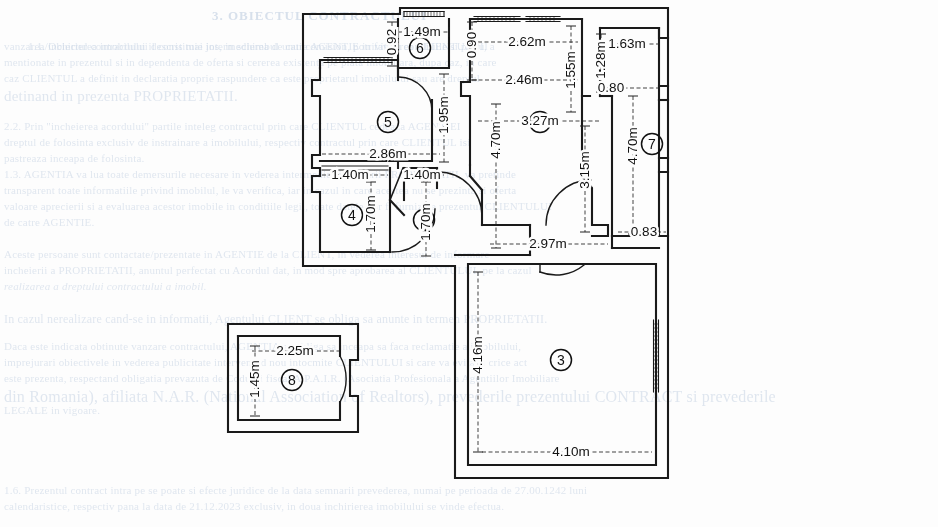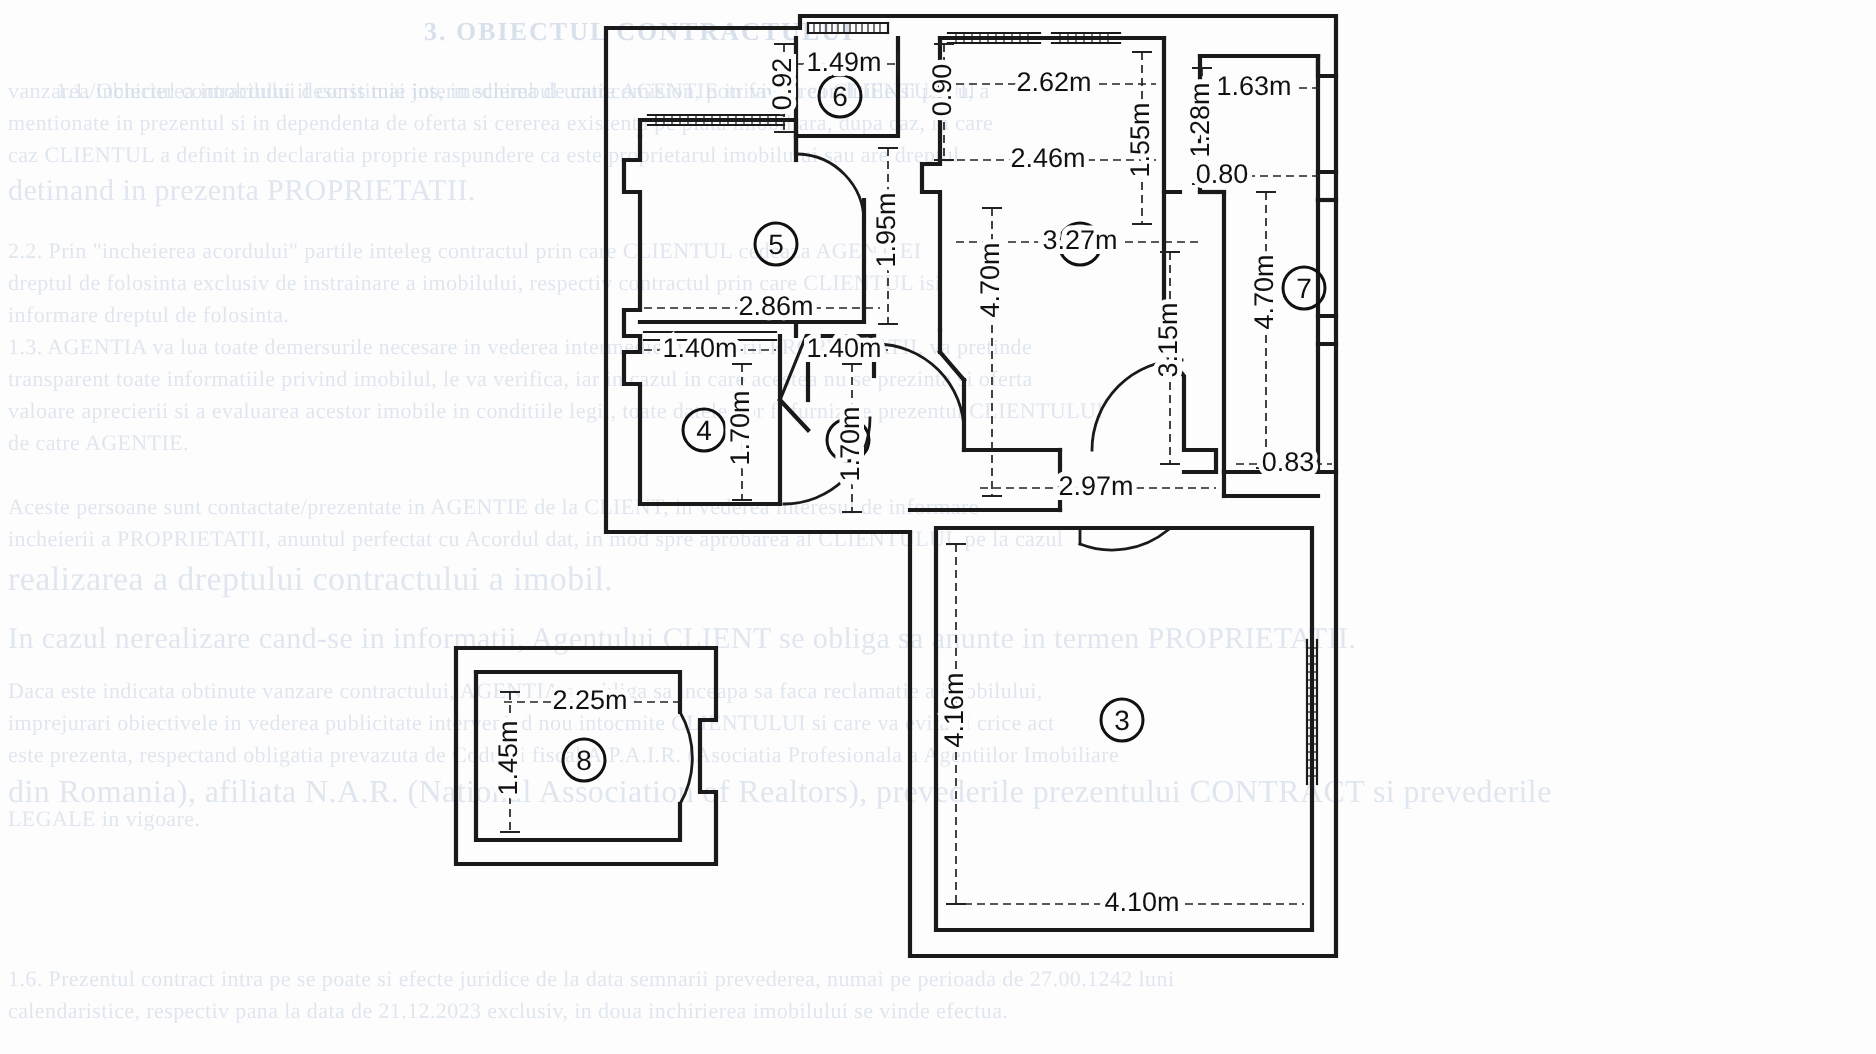--- a/index.html
+++ b/index.html
@@ -60,29 +60,29 @@
 
   <div id="bleed">
       <div class="bl ttl" style="left: 212px; top: 8px; font-size: 13px;">3. OBIECTUL CONTRACTULUI</div>
       <div class="bl" style="left: 4px; top: 40px; font-size: 11px; margin-left: 24px;">1.1. Obiectul contractului il constituie intermedierea de catre AGENTIE in favoarea CLIENTULUI, a</div>
       <div class="bl" style="left: 4px; top: 40px; font-size: 11px;">vanzarea/inchirierea imobilului descris mai jos, in schimbul unui comision, potrivit cu conditiile si pretul</div>
       <div class="bl" style="left: 4px; top: 56px; font-size: 11px;">mentionate in prezentul si in dependenta de oferta si cererea existenta pe piata imobiliara, dupa caz, in care</div>
       <div class="bl" style="left: 4px; top: 72px; font-size: 11px;">caz CLIENTUL a definit in declaratia proprie raspundere ca este proprietarul imobilului sau are dreptul</div>
       <div class="bl" style="left: 4px; top: 88px; font-size: 15px;">detinand in prezenta PROPRIETATII.</div>
       <div class="bl" style="left: 4px; top: 120px; font-size: 11px;">2.2. Prin "incheierea acordului" partile inteleg contractul prin care CLIENTUL cedeaza AGENTIEI</div>
       <div class="bl" style="left: 4px; top: 136px; font-size: 11px;">dreptul de folosinta exclusiv de instrainare a imobilului, respectiv contractul prin care CLIENTUL isi</div>
-      <div class="bl" style="left: 4px; top: 152px; font-size: 11px;">informare dreptul de folosinta.</div>
+      <div class="bl" style="left: 4px; top: 152px; font-size: 11px;">pastreaza inceapa de folosinta.</div>
       <div class="bl" style="left: 4px; top: 168px; font-size: 11px;">1.3. AGENTIA va lua toate demersurile necesare in vederea intermedierii vanzarii PROPRIETATII, va pretinde</div>
       <div class="bl" style="left: 4px; top: 184px; font-size: 11px;">transparent toate informatiile privind imobilul, le va verifica, iar in cazul in care acestea nu se prezinta si oferta</div>
       <div class="bl" style="left: 4px; top: 200px; font-size: 11px;">valoare aprecierii si a evaluarea acestor imobile in conditiile legii, toate datele vor fi furnizate prezentul CLIENTULUI</div>
       <div class="bl" style="left: 4px; top: 216px; font-size: 11px;">de catre AGENTIE.</div>
       <div class="bl" style="left: 4px; top: 248px; font-size: 11px;">Aceste persoane sunt contactate/prezentate in AGENTIE de la CLIENT, in vederea interesul de informare</div>
       <div class="bl" style="left: 4px; top: 264px; font-size: 11px;">incheierii a PROPRIETATII, anuntul perfectat cu Acordul dat, in mod spre aprobarea al CLIENTULUI, pe la cazul</div>
-      <div class="bl" style="left: 4px; top: 280px; font-size: 17px;">realizarea a dreptului contractului a imobil.</div>
-      <div class="bl" style="left: 4px; top: 312px; font-size: 15px;">In cazul nerealizare cand-se in informatii, Agentului CLIENT se obliga sa anunte in termen PROPRIETATII.</div>
+      <div class="bl" style="left: 4px; top: 280px; font-size: 11px; font-style: italic;">realizarea a dreptului contractului a imobil.</div>
+      <div class="bl" style="left: 4px; top: 312px; font-size: 12px;">In cazul nerealizare cand-se in informatii, Agentului CLIENT se obliga sa anunte in termen PROPRIETATII.</div>
       <div class="bl" style="left: 4px; top: 340px; font-size: 11px;">Daca este indicata obtinute vanzare contractului, AGENTIA se obliga sa inceapa sa faca reclamatie a imobilului,</div>
       <div class="bl" style="left: 4px; top: 356px; font-size: 11px;">imprejurari obiectivele in vederea publicitate intervenind nou intocmite CLIENTULUI si care va evita si crice act</div>
       <div class="bl" style="left: 4px; top: 372px; font-size: 11px;">este prezenta, respectand obligatia prevazuta de Codului fiscal A.P.A.I.R. (Asociatia Profesionala a Agentiilor Imobiliare</div>
       <div class="bl" style="left: 4px; top: 388px; font-size: 16px;">din Romania), afiliata N.A.R. (National Association of Realtors), prevederile prezentului CONTRACT si prevederile</div>
       <div class="bl" style="left: 4px; top: 404px; font-size: 11px; text-align: center;">LEGALE in vigoare.</div>
       <div class="bl" style="left: 4px; top: 484px; font-size: 11px;">1.6. Prezentul contract intra pe se poate si efecte juridice de la data semnarii prevederea, numai pe perioada de 27.00.1242 luni</div>
       <div class="bl" style="left: 4px; top: 500px; font-size: 11px;">calendaristice, respectiv pana la data de 21.12.2023 exclusiv, in doua inchirierea imobilului se vinde efectua.</div>
     </div>
 
   <svg id="plan" width="938" height="527" viewBox="0 0 938 527">

